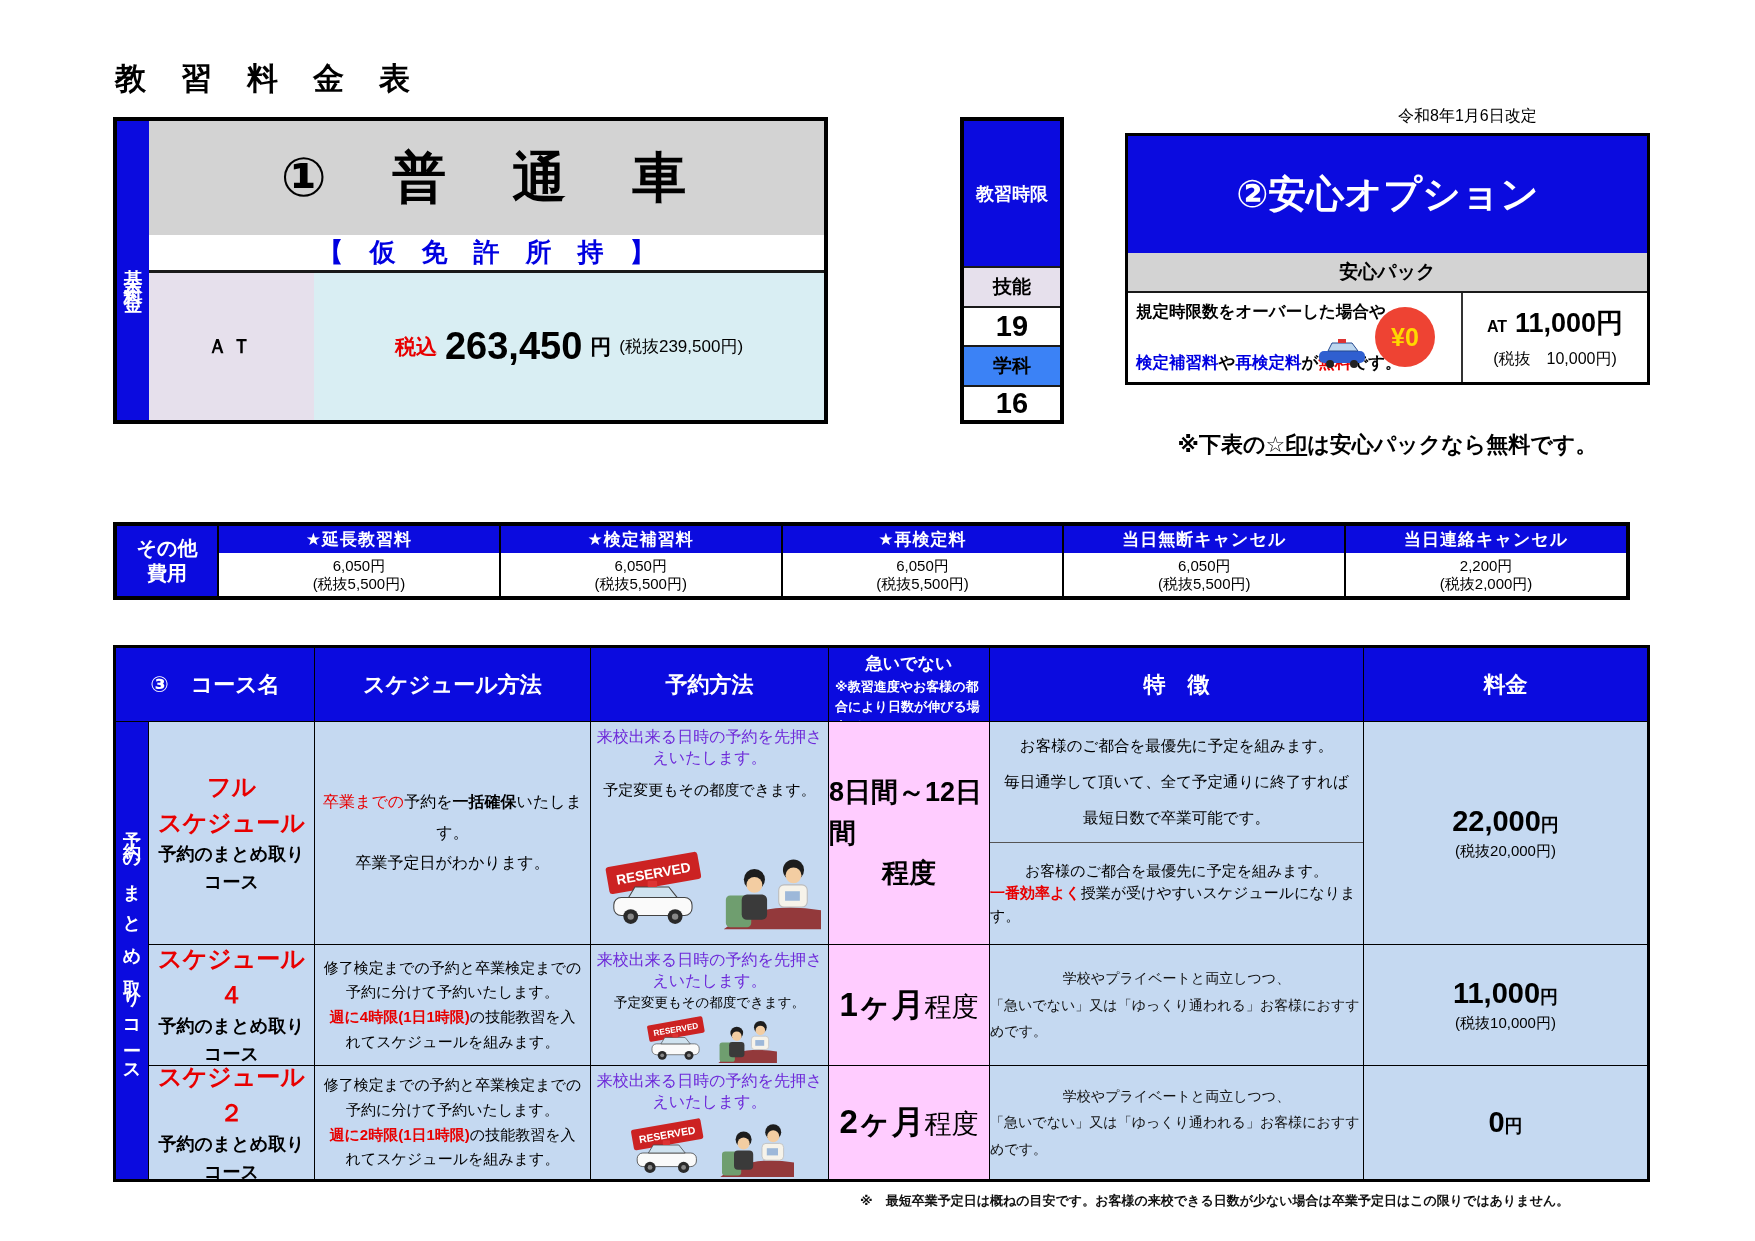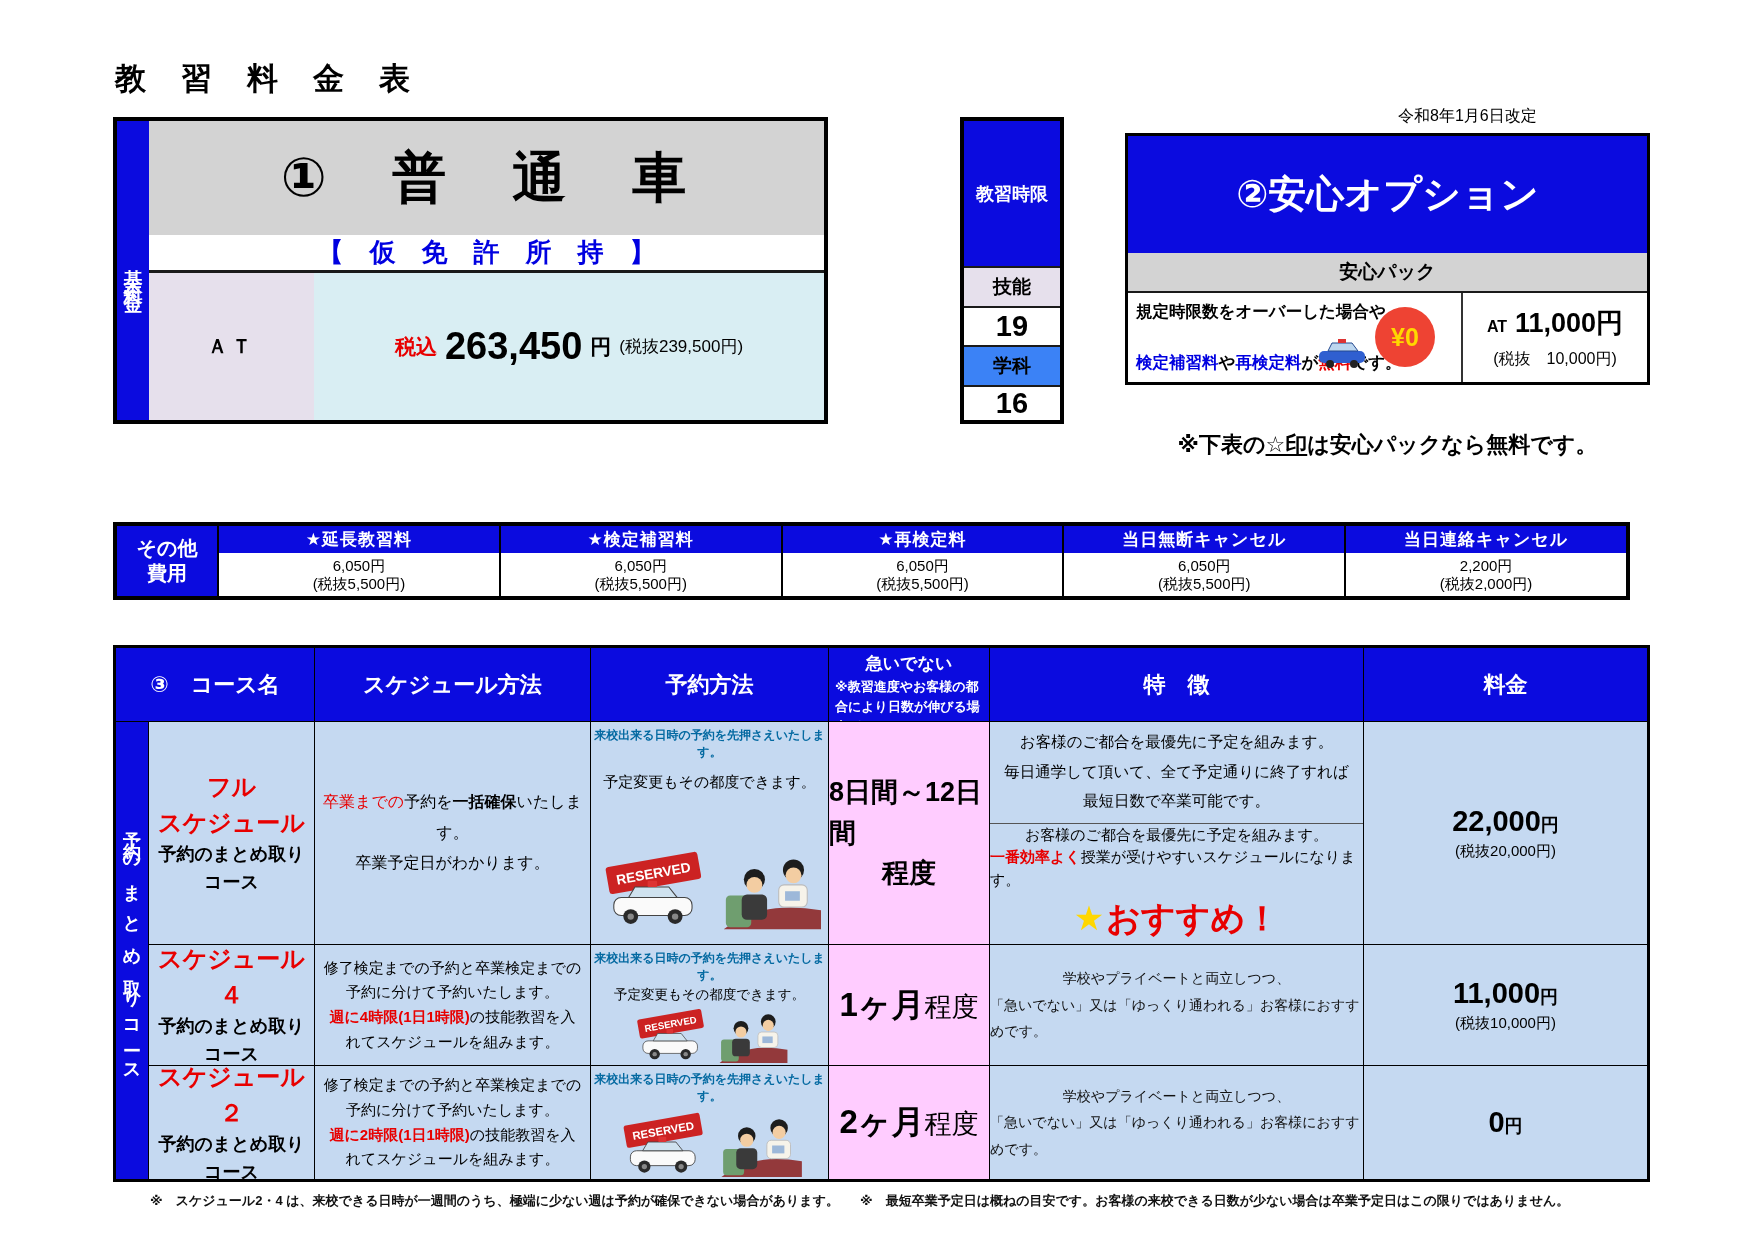--- a/index.html
+++ b/index.html
@@ -70,21 +70,21 @@
   .chead-dur { flex-direction:column; justify-content:flex-start; padding-top:4px; font-size:17px; }
   .chead-dur .note { font-size:13px; text-align:left; line-height:1.55; padding:2px 6px 0 6px; font-weight:bold; }
   .course-side { background:#0b0bdf; color:#fff; font-weight:bold; font-size:18px; letter-spacing:11px; display:flex; align-items:center; justify-content:center; }
   .name-cell { display:flex; flex-direction:column; align-items:center; justify-content:center; text-align:center; }
   .cname { color:#e80000; font-weight:bold; font-size:24px; line-height:1.5; }
   .csub { color:#000; font-weight:bold; font-size:18px; line-height:1.55; }
   .sched-cell { display:flex; flex-direction:column; align-items:center; justify-content:center; font-size:16px; text-align:center; line-height:1.9; }
   .sched-cell.small { font-size:15px; line-height:1.65; justify-content:center; }
   .red-b { color:#e80000; font-weight:bold; }
   .resv-cell { display:flex; flex-direction:column; align-items:center; text-align:center; }
-  .resv-red { color:#0369a1; font-size:12px; font-weight:bold; margin-top:5px; }
+  .resv-red { color:#6d28d9; font-size:16px; font-weight:normal; margin-top:5px; }
   .resv-black { font-size:15px; margin-top:12px; }
   .resv-black.tight { margin-top:2px; font-size:13.5px; }
   .resv-cell svg.illus { margin-top:auto; margin-bottom:2px; }
   .dur-cell { background:#ffccff; display:flex; flex-direction:column; align-items:center; justify-content:center; }
   .dur-big { font-size:27px; font-weight:bold; line-height:1.5; }
   .dur-month b { font-size:33px; font-weight:bold; }
   .dur-month { font-size:27px; }
   .feat-r1 { display:flex; flex-direction:column; }
   .feat-top { height:121px; display:flex; flex-direction:column; justify-content:space-around; align-items:center; font-size:15.5px; padding:6px 0; border-bottom:1px solid #555; }
   .feat-bottom { flex:1; display:flex; flex-direction:column; align-items:center; justify-content:center; font-size:15px; line-height:1.5; }
@@ -261,21 +261,20 @@
     </div>
     <div class="ccell feat-r1" style="grid-area:2/6/3/7">
       <div class="feat-top">
         <div>お客様のご都合を最優先に予定を組みます。</div>
         <div>毎日通学して頂いて、全て予定通りに終了すれば</div>
         <div>最短日数で卒業可能です。</div>
       </div>
       <div class="feat-bottom">
         <div>お客様のご都合を最優先に予定を組みます。</div>
         <div><span class="red-b">一番効率よく</span><span>授業が受けやすいスケジュールになります。</span></div>
-        <div class="osusume"><span class="star">★</span><span>おすすめ！</span></div>
       </div>
     </div>
     <div class="ccell price-cell" style="grid-area:2/7/3/8">
       <div class="pv"><span>22,000</span><span class="pu">円</span></div>
       <div class="pt">(税抜20,000円)</div>
     </div>
 
     <div class="ccell name-cell" style="grid-area:3/2/4/3">
       <div class="cname">スケジュール４</div>
       <div class="csub">予約のまとめ取り</div>
@@ -375,16 +374,15 @@
     <div class="ccell feat-cell" style="grid-area:4/6/5/7">
       <div>学校やプライベートと両立しつつ、</div>
       <div>「急いでない」又は「ゆっくり通われる」お客様におすすめです。</div>
     </div>
     <div class="ccell price-cell" style="grid-area:4/7/5/8">
       <div class="pv"><span>0</span><span class="pu">円</span></div>
     </div>
 
   </div>
 
-  <div class="footnote fn-left">※　スケジュール2・4 は、来校できる日時が一週間のうち、極端に少ない週は予約が確保できない場合があります。</div>
   <div class="footnote fn-right">※　最短卒業予定日は概ねの目安です。お客様の来校できる日数が少ない場合は卒業予定日はこの限りではありません。</div>
 
 </div>
 
 </body></html>

